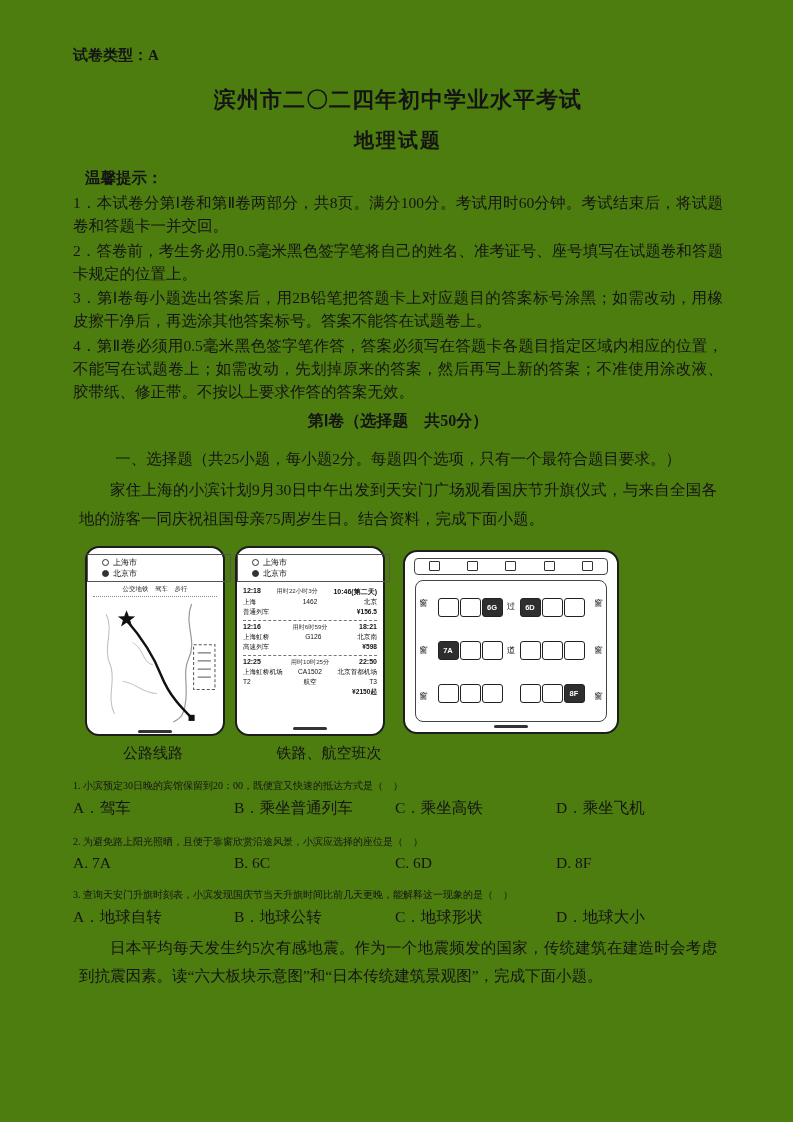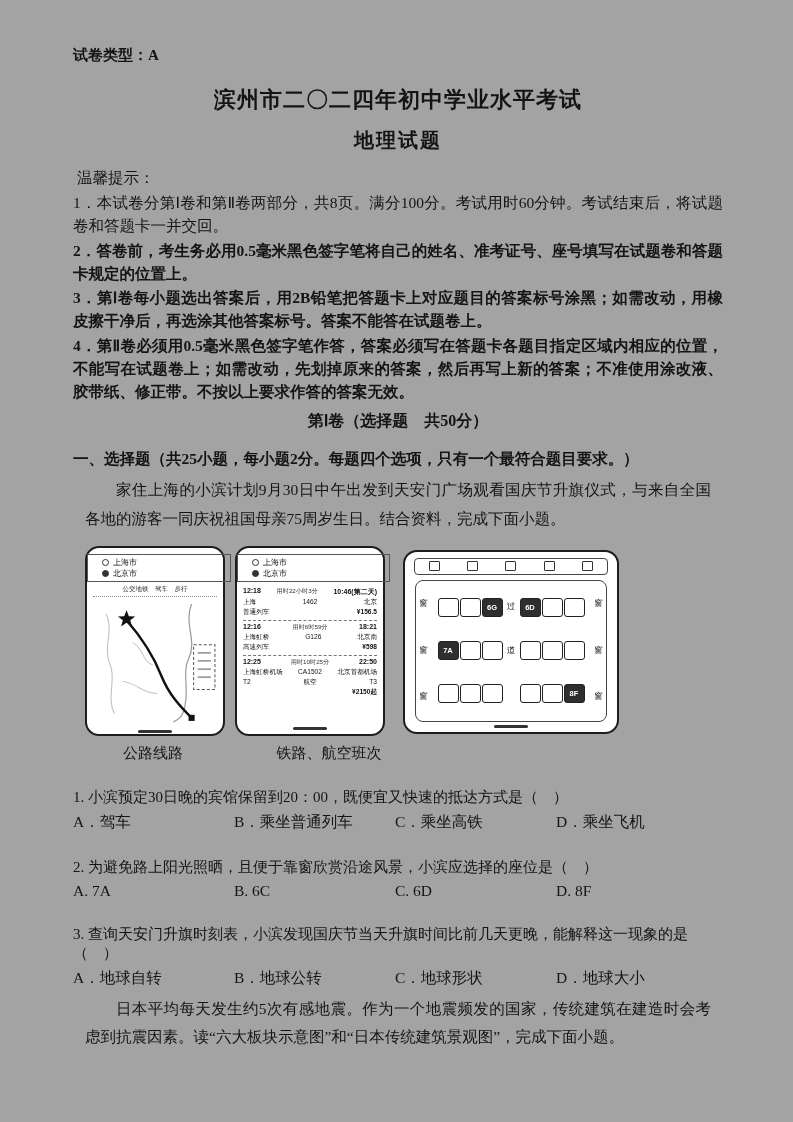--- a/index.html
+++ b/index.html
@@ -1,34 +1,34 @@
 <!DOCTYPE html>
 <html><head>
 <meta charset="utf-8">
 <style>
   html,body { margin:0; padding:0; background:#ffffff; }
   .page {
-    position:relative; width:793px; height:1122px; background:#a3a3a3;
+    position:relative; width:793px; height:1122px; background:#4d7c0f;
     font-family:"Liberation Serif", serif; color:#141414; overflow:hidden;
   }
   .content { position:absolute; left:73px; top:46px; width:650px; }
 
   .paper-type { font-size:15px; font-weight:bold; margin:0 0 6px 0; }
   .title { font-size:22px; font-weight:bold; text-align:center; margin:20px 0 12px 0; letter-spacing:1px;font-family:Liberation Serif, serif; }
   .subtitle { font-size:20px; font-weight:bold; text-align:center; margin:0 0 14px 0; letter-spacing:2px; }
 
-  .notice-head { font-size:15.5px; font-weight:normal; margin:2px 4px; }
+  .notice-head { font-size:15.5px; font-weight:bold; margin:2px 12px; }
   .notice { font-size:15.5px; line-height:1.5; margin:1px 0; text-align:justify; }
-  .notice.bold { font-weight:bold; }
+  .notice.bold { font-weight:normal; }
 
   .sec-head { text-align:center; font-weight:bold; font-size:16px; margin:8px 0 17px 0; }
-  .sub-head { font-weight:bold; font-size:15.5px; margin:3px 0 6px 0; }
-  .para { font-size:15.5px; line-height:1.85; margin:2px 12px; text-indent:2em; text-align:justify; }
-
-  .q { font-size:15px; margin:25px 0 3px 0; }
+  .sub-head { font-weight:normal; font-size:15.5px; margin:3px 0 6px 0;text-align:center; }
+  .para { font-size:15.5px; line-height:1.85; margin:2px 6px; text-indent:2em; text-align:justify; }
+
+  .q { font-size:10px; margin:16px 0 3px 0; }
   .opts { display:flex; font-size:15.5px; margin:5px 0 6px 0; }
   .opt { width:161px; }
   .opt:last-child { width:auto; }
 
   
   .figures { position:relative; height:196px; margin:10px 0 0 0; }
   .phone {
     position:absolute; border:2.2px solid #1d1d1d; border-radius:14px; background:#fff;
     display:flex; flex-direction:column; font-family:"Liberation Sans", sans-serif;
   }

